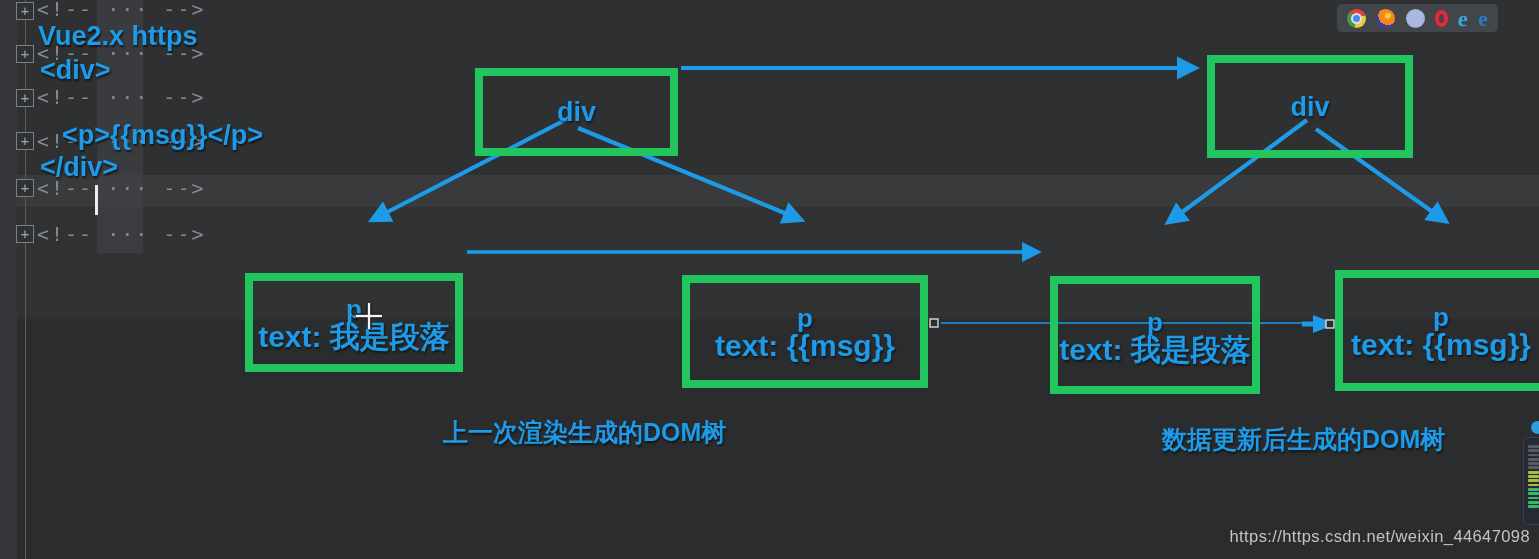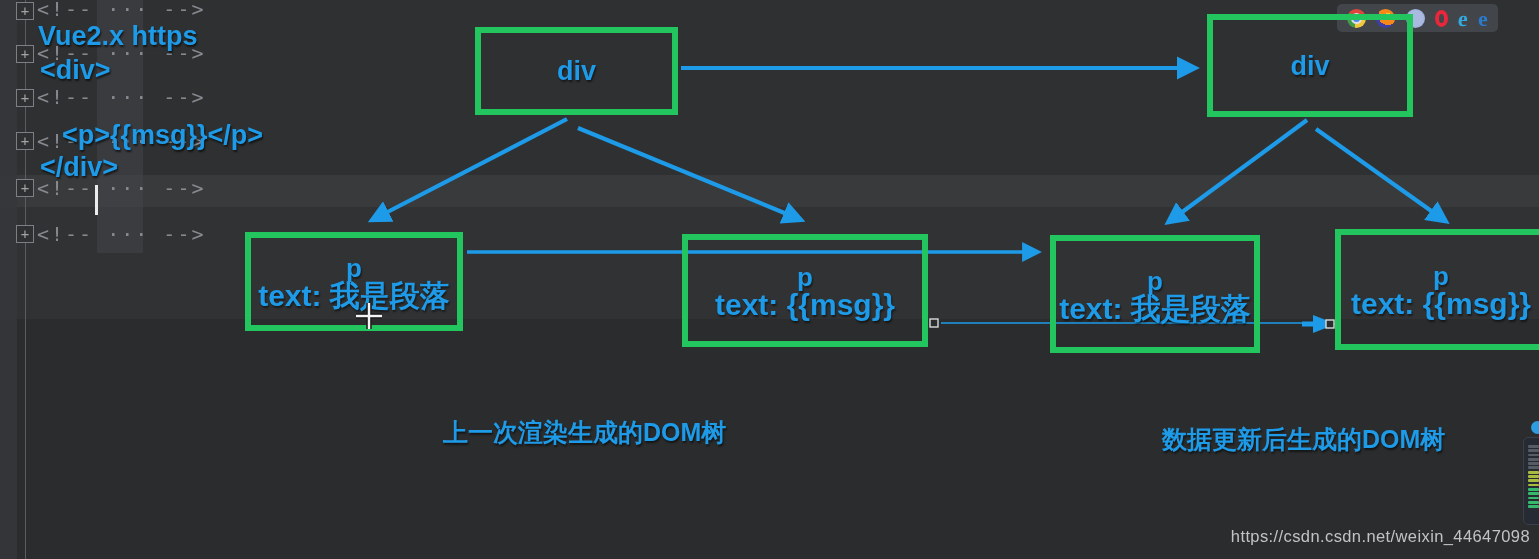--- a/index.html
+++ b/index.html
@@ -36,23 +36,23 @@
     background:#4f8ef5;border:2px solid #e8eaed;}
   .ic-firefox{background:radial-gradient(circle at 62% 35%,#ffd23c 0 18%,#ff8c1a 18% 55%,#3b3faa 55% 100%);}
   .ic-safari{background:radial-gradient(circle,#aebfe8 0 55%,#8aa4de 100%);}
   .ic-opera{width:13px;height:17px;border-radius:50%;border:4px solid #f0273c;
     background:transparent;box-sizing:border-box;margin-top:1px;}
   .ic-e{width:auto;height:auto;border-radius:0;font-weight:bold;font-size:22px;line-height:19px;
     font-family:"Liberation Serif",serif;}
   .ic-ie{color:#35aee8;transform:skewX(-6deg);}
   .ic-edge{color:#2b7fd4;}
   
-  .node{border:6px solid #22c55e;box-sizing:border-box;display:flex;flex-direction:column;
+  .node{border:8px solid #22c55e;box-sizing:border-box;display:flex;flex-direction:column;
     align-items:center;justify-content:center;color:#1e9be8;font-weight:bold;
-    text-shadow:1px 2px 2px rgba(0,0,0,.5);background:transparent;}
+    text-shadow:1px 2px 2px rgba(0,0,0,.5);background:transparent;margin-top:41px;}
   .node .tag{font-size:26px;line-height:28px;}
   .node .txt{font-size:30px;line-height:27px;white-space:nowrap;}
   .node-divL{left:475px;top:27px;width:203px;height:88px;}
   .node-divR{left:1207px;top:14px;width:206px;height:103px;}
   .node-divL .tag,.node-divR .tag{font-size:27px;}
   .node-p1{left:245px;top:232px;width:218px;height:99px;}
   .node-p2{left:682px;top:234px;width:246px;height:113px;}
   .node-p3{left:1050px;top:235px;width:210px;height:118px;}
   .node-p4{left:1335px;top:229px;width:212px;height:121px;}
   
@@ -167,21 +167,21 @@
     <g stroke="#1c1c1c" stroke-width="5.5" fill="none">
       <line x1="369" y1="303" x2="369" y2="329"></line>
         <line x1="356" y1="316" x2="382" y2="316"></line>
     </g>
     <g stroke="#f4f4f4" stroke-width="2.4" fill="none">
       <line x1="369" y1="303" x2="369" y2="329"></line>
         <line x1="356" y1="316" x2="382" y2="316"></line>
     </g>
   </svg>
 
-  <div class="abs watermark">https://csdn.csdn.net/weixin_44647098</div>
+  <div class="abs watermark">https://https.csdn.net/weixin_44647098</div>
 
   <div class="abs vol-dot"></div>
   <div class="abs vol">
     <i class="seg-g"></i>
       <i class="seg-g"></i>
       <i class="seg-g"></i>
       <i class="seg-g"></i>
       <i class="seg-g"></i>
       <i class="seg-g"></i>
     <i class="seg-y"></i>

